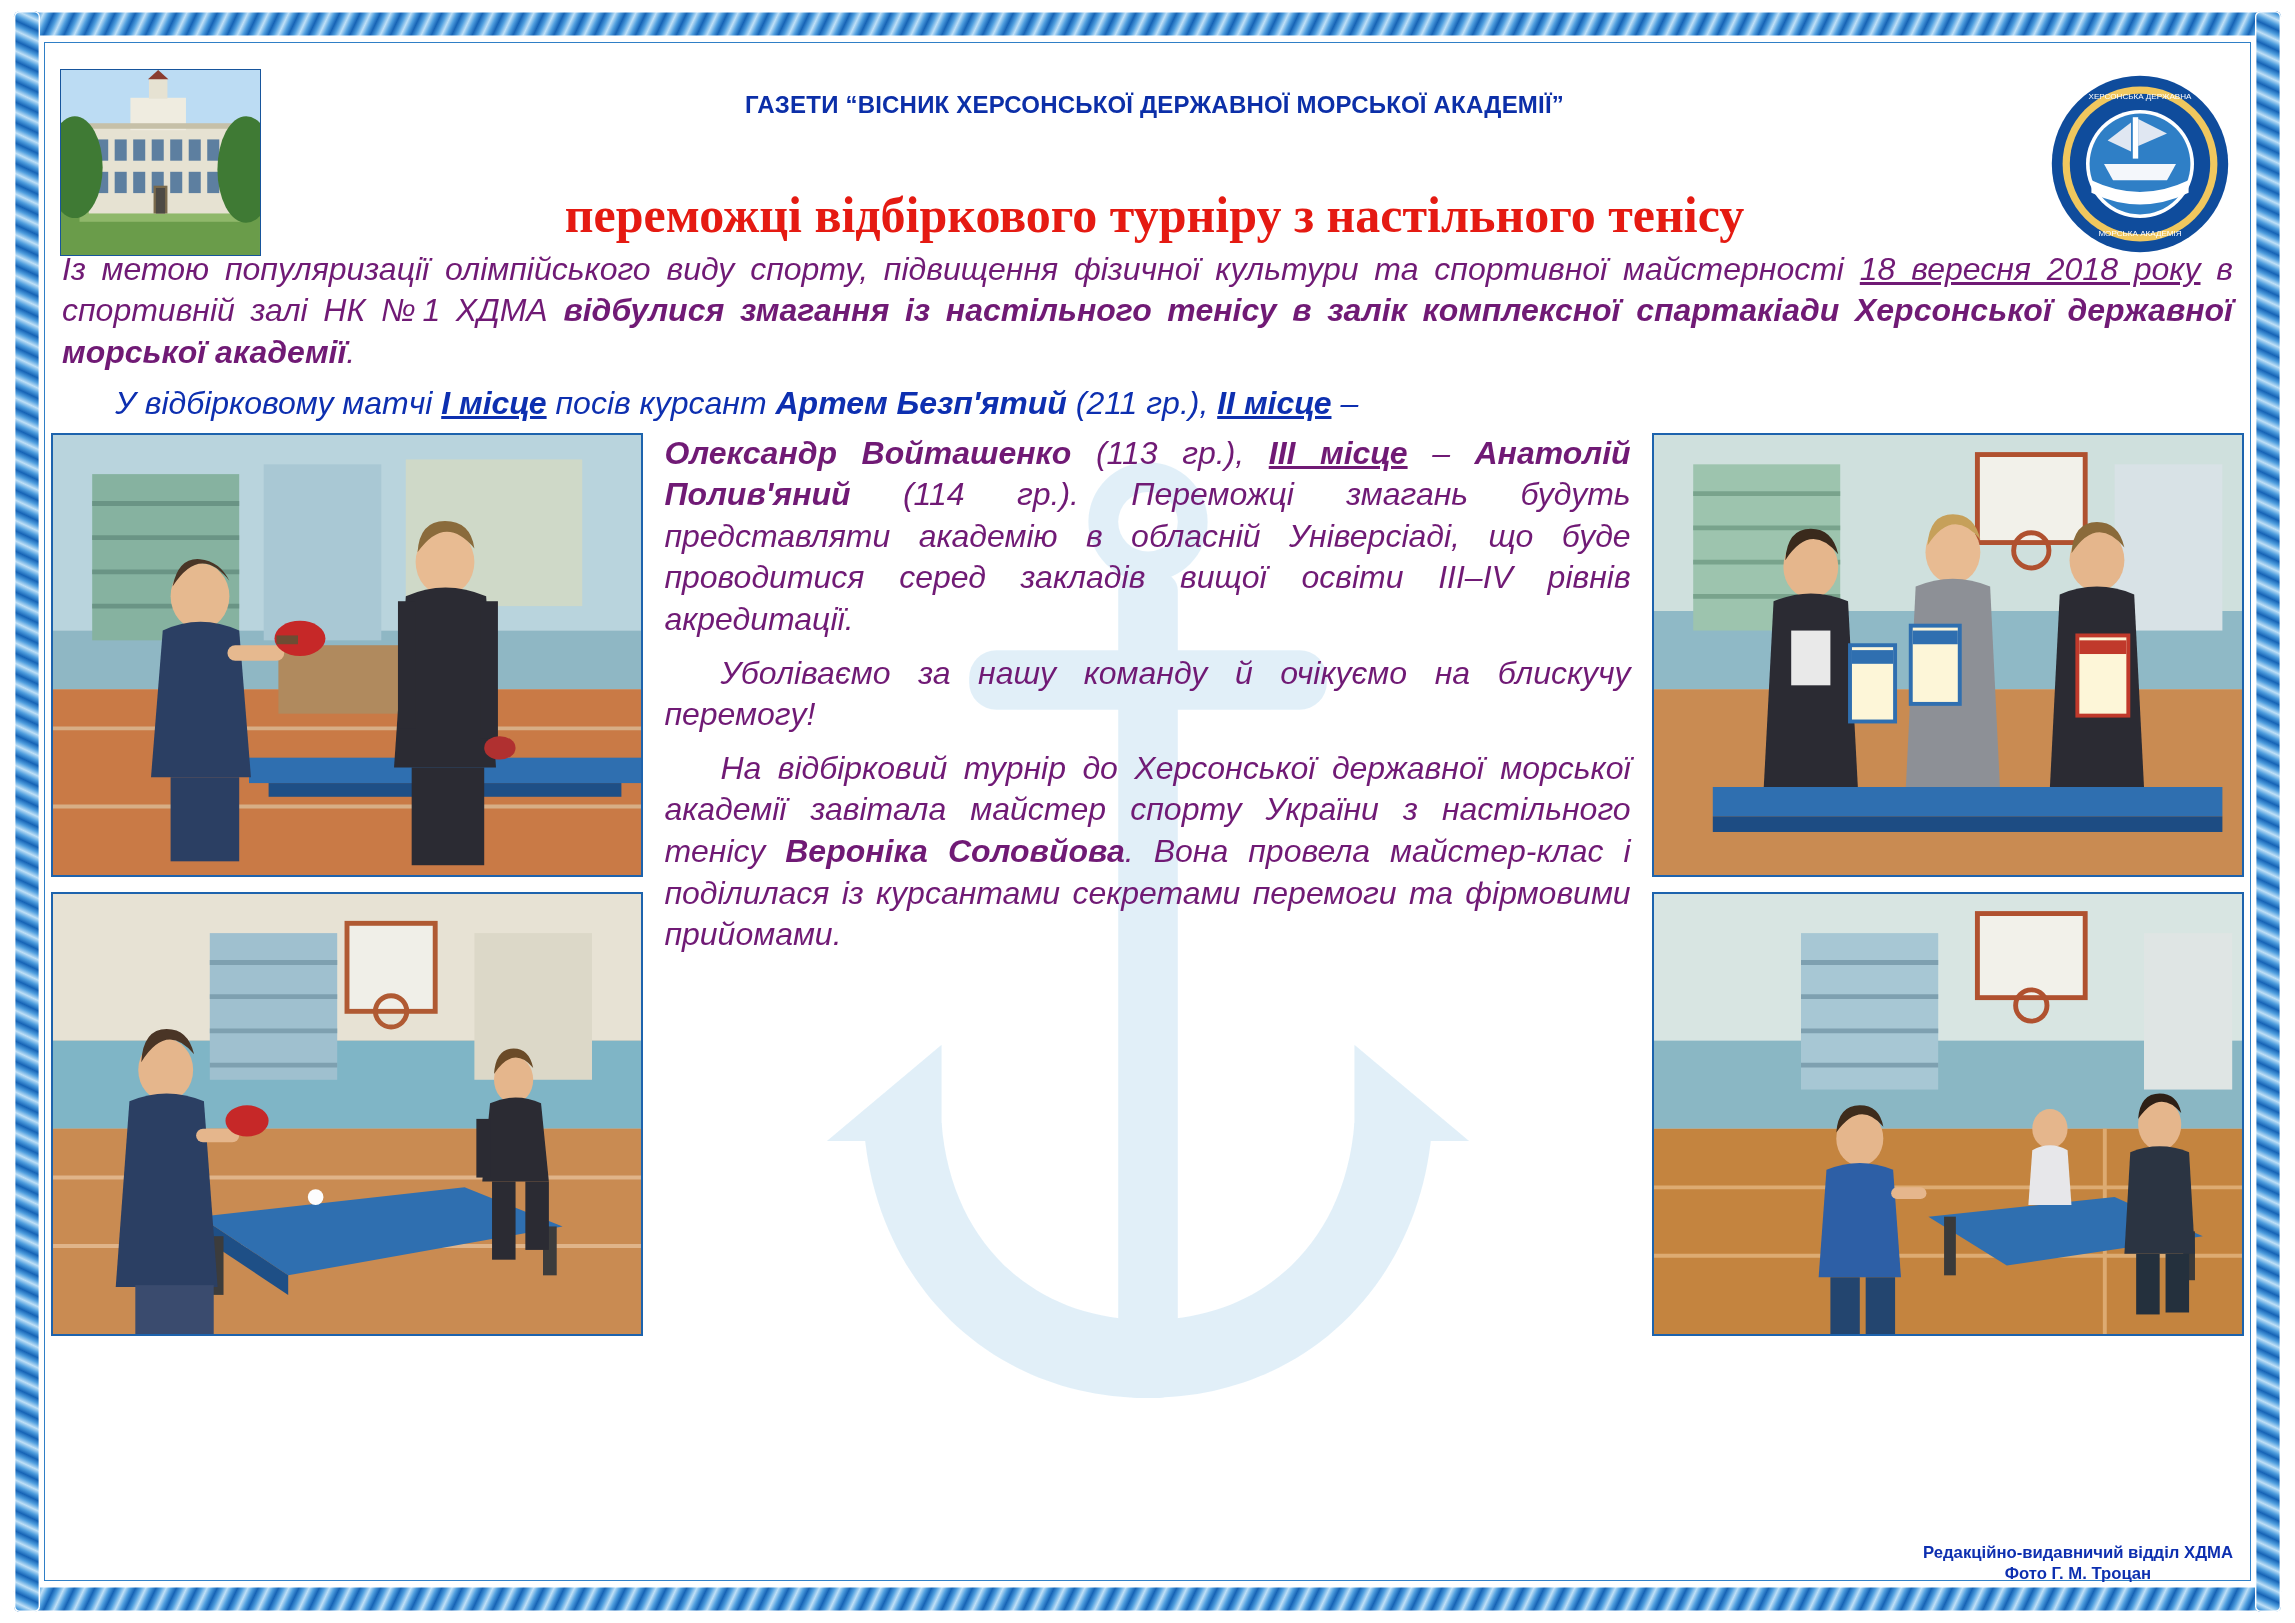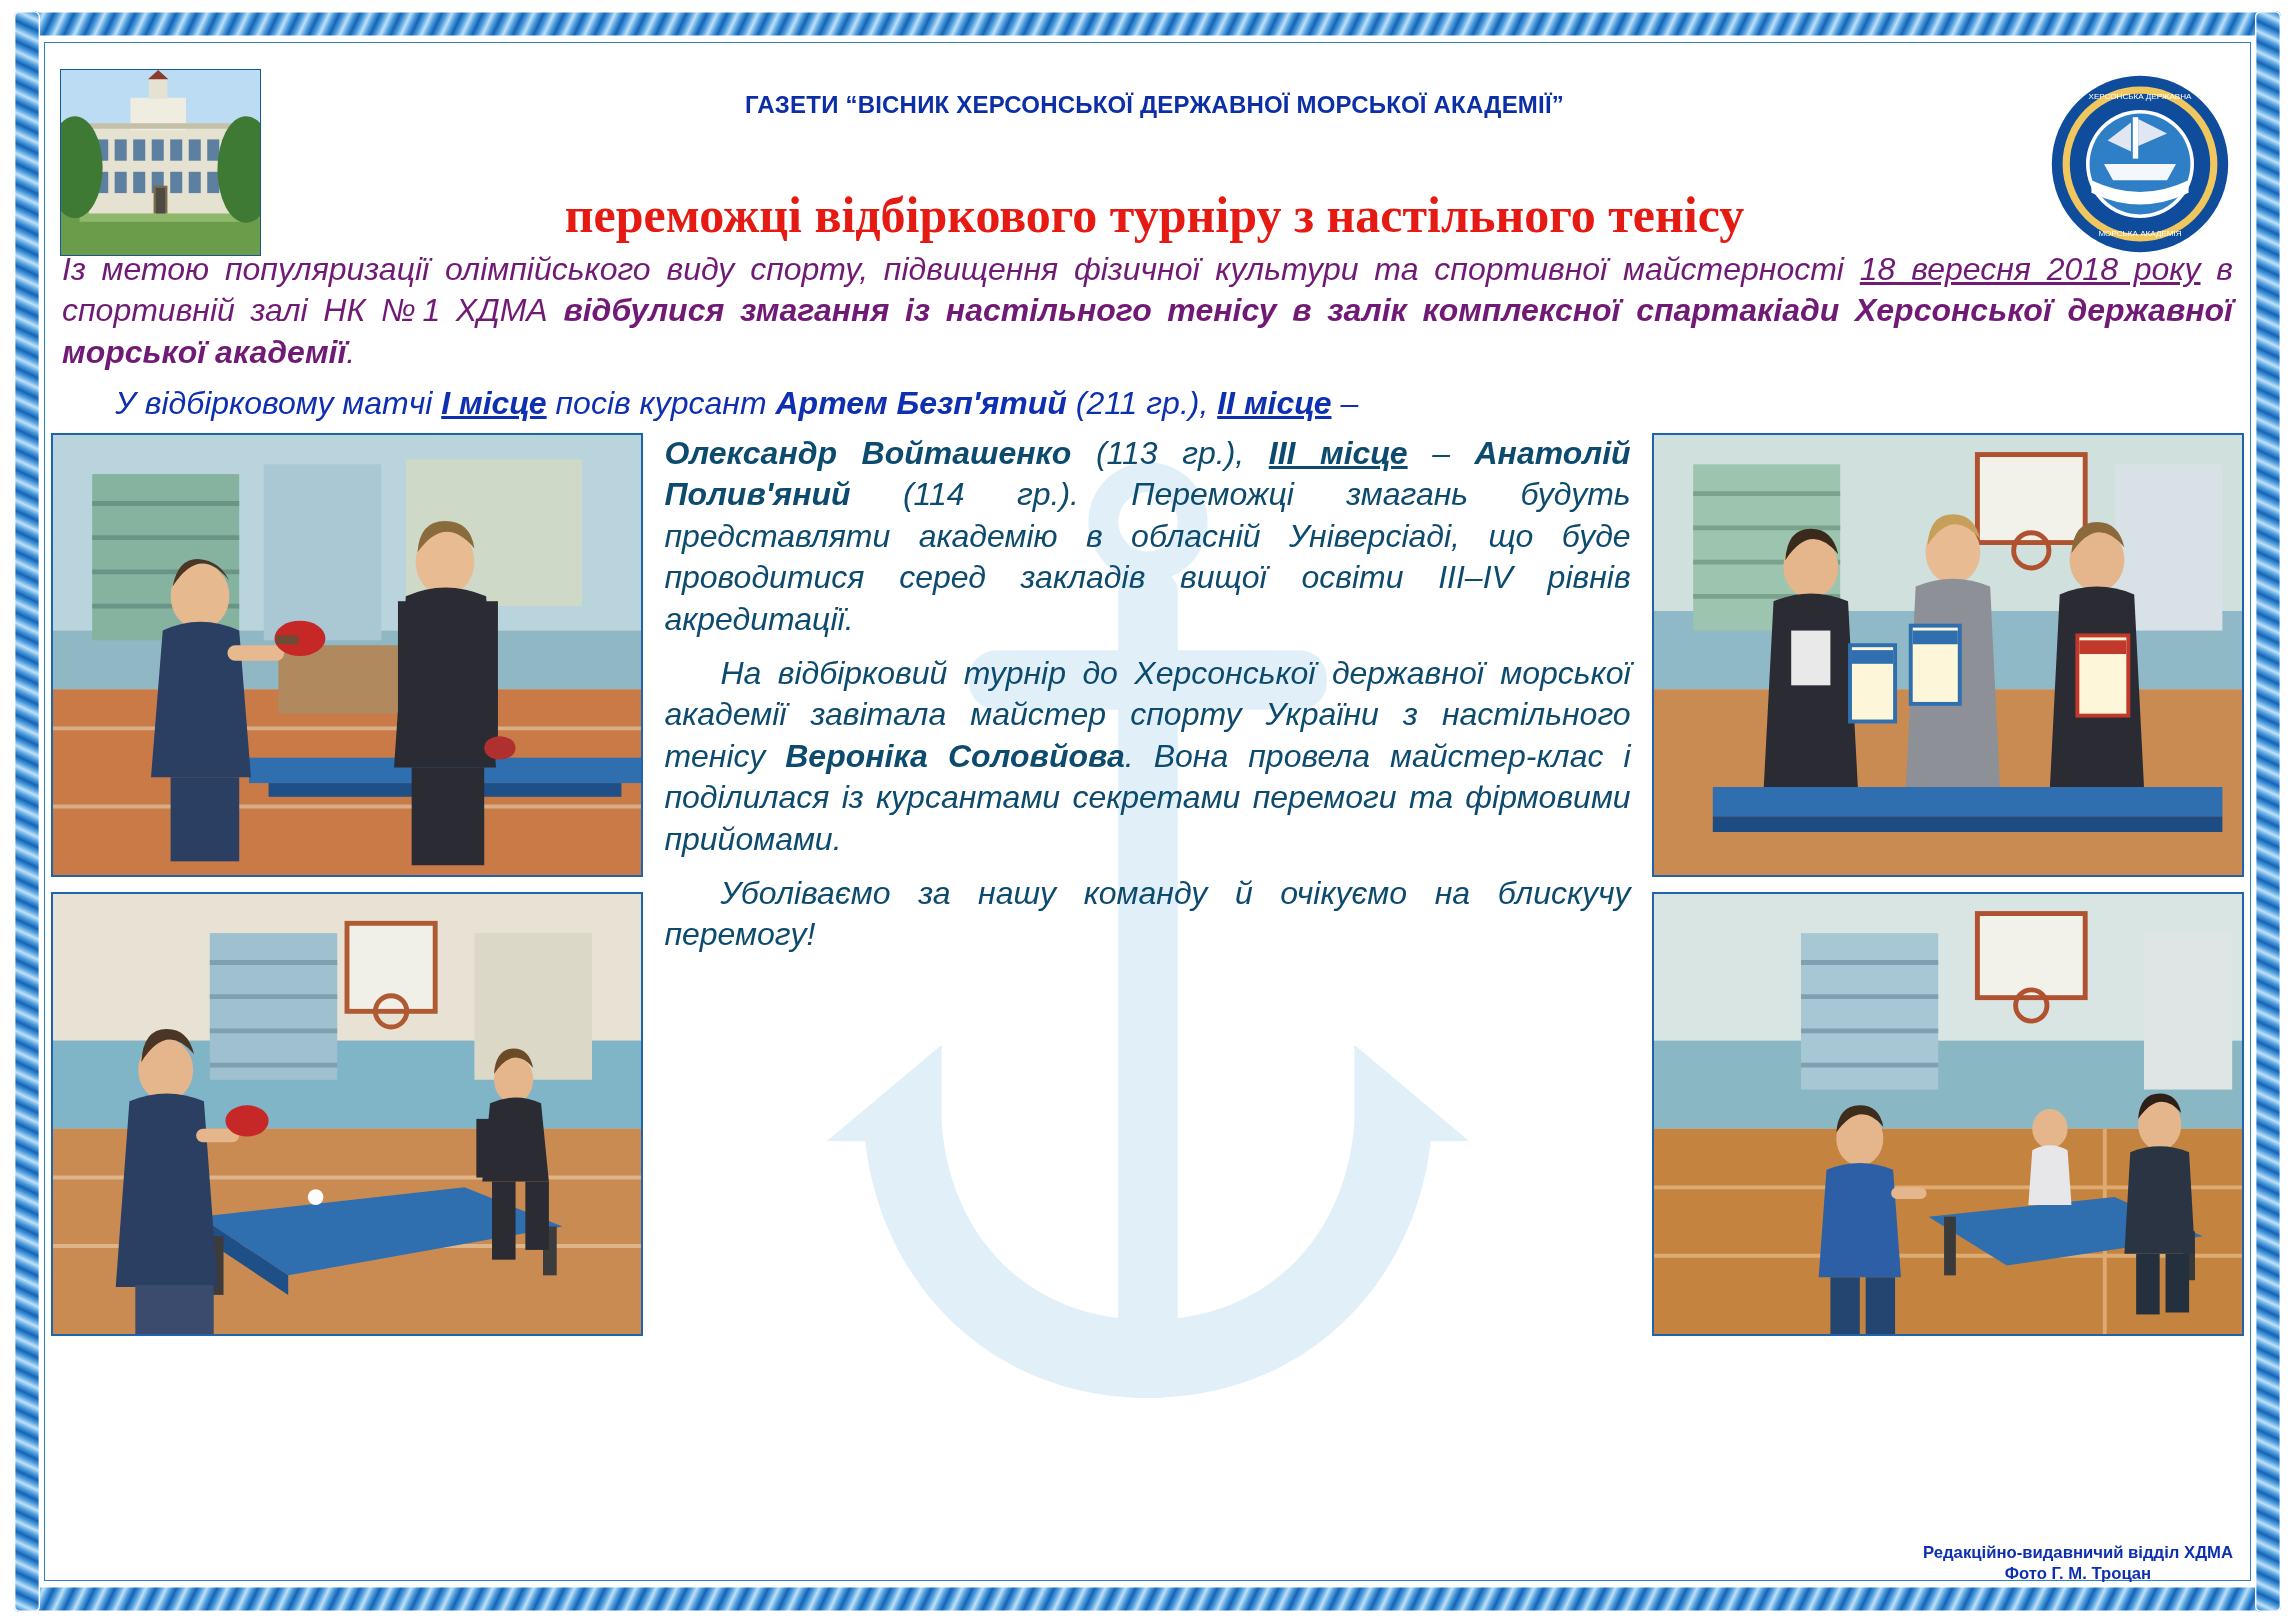--- a/index.html
+++ b/index.html
@@ -168,21 +168,21 @@
     position: relative;
     background: #cfe2f3;
   }
   .photo svg { display: block; width: 100%; height: 100%; }
 
   .col-mid p {
     margin: 0 0 0 0;
     font-size: 32px;
     line-height: 1.30;
     font-style: italic;
-    color: #0c4a6e;
+    color: #701a75;
     text-align: justify;
     text-indent: 0;
   }
   .col-mid p + p { margin-top: 12px; }
   .col-mid p.indent { text-indent: 56px; }
   .col-mid .b { font-weight: bold; }
   .col-mid .u { text-decoration: underline; }
 
   
   .footer {
@@ -387,23 +387,23 @@
               <rect x="448" y="294" width="24" height="80" fill="#2b2b33"></rect>
               <rect x="482" y="294" width="24" height="70" fill="#2b2b33"></rect>
             </g>
           </svg>
         </div>
       </div>
 
       <div class="col-mid">
         <p><span class="b">Олександр Войташенко</span><span> (113 гр.), </span><span class="b u">ІІІ місце</span><span> – </span><span class="b">Анатолій Полив'яний</span><span> (114 гр.). Переможці змагань будуть представляти академію в обласній Універсіаді, що буде проводитися серед закладів вищої освіти ІІІ–ІV рівнів акредитації.</span></p>
 
+        <p class="indent">Уболіваємо за нашу команду й очікуємо на блискучу перемогу!</p>
+
         <p class="indent"><span>На відбірковий турнір до Херсонської державної морської академії завітала майстер спорту України з настільного тенісу </span><span class="b">Вероніка Соловйова</span><span>. Вона провела майстер-клас і поділилася із курсантами секретами перемоги та фірмовими прийомами.</span></p>
-
-        <p class="indent">Уболіваємо за нашу команду й очікуємо на блискучу перемогу!</p>
       </div>
 
       <div class="col-right">
 
         <div class="photo">
           <svg viewBox="0 0 600 450" preserveAspectRatio="none">
             <rect width="600" height="450" fill="#cfe3ea"></rect>
             <rect y="0" width="600" height="180" fill="#cfe0dd"></rect>
             <rect y="180" width="600" height="80" fill="#8fb9c6"></rect>
             <rect y="260" width="600" height="190" fill="#c98b52"></rect>

